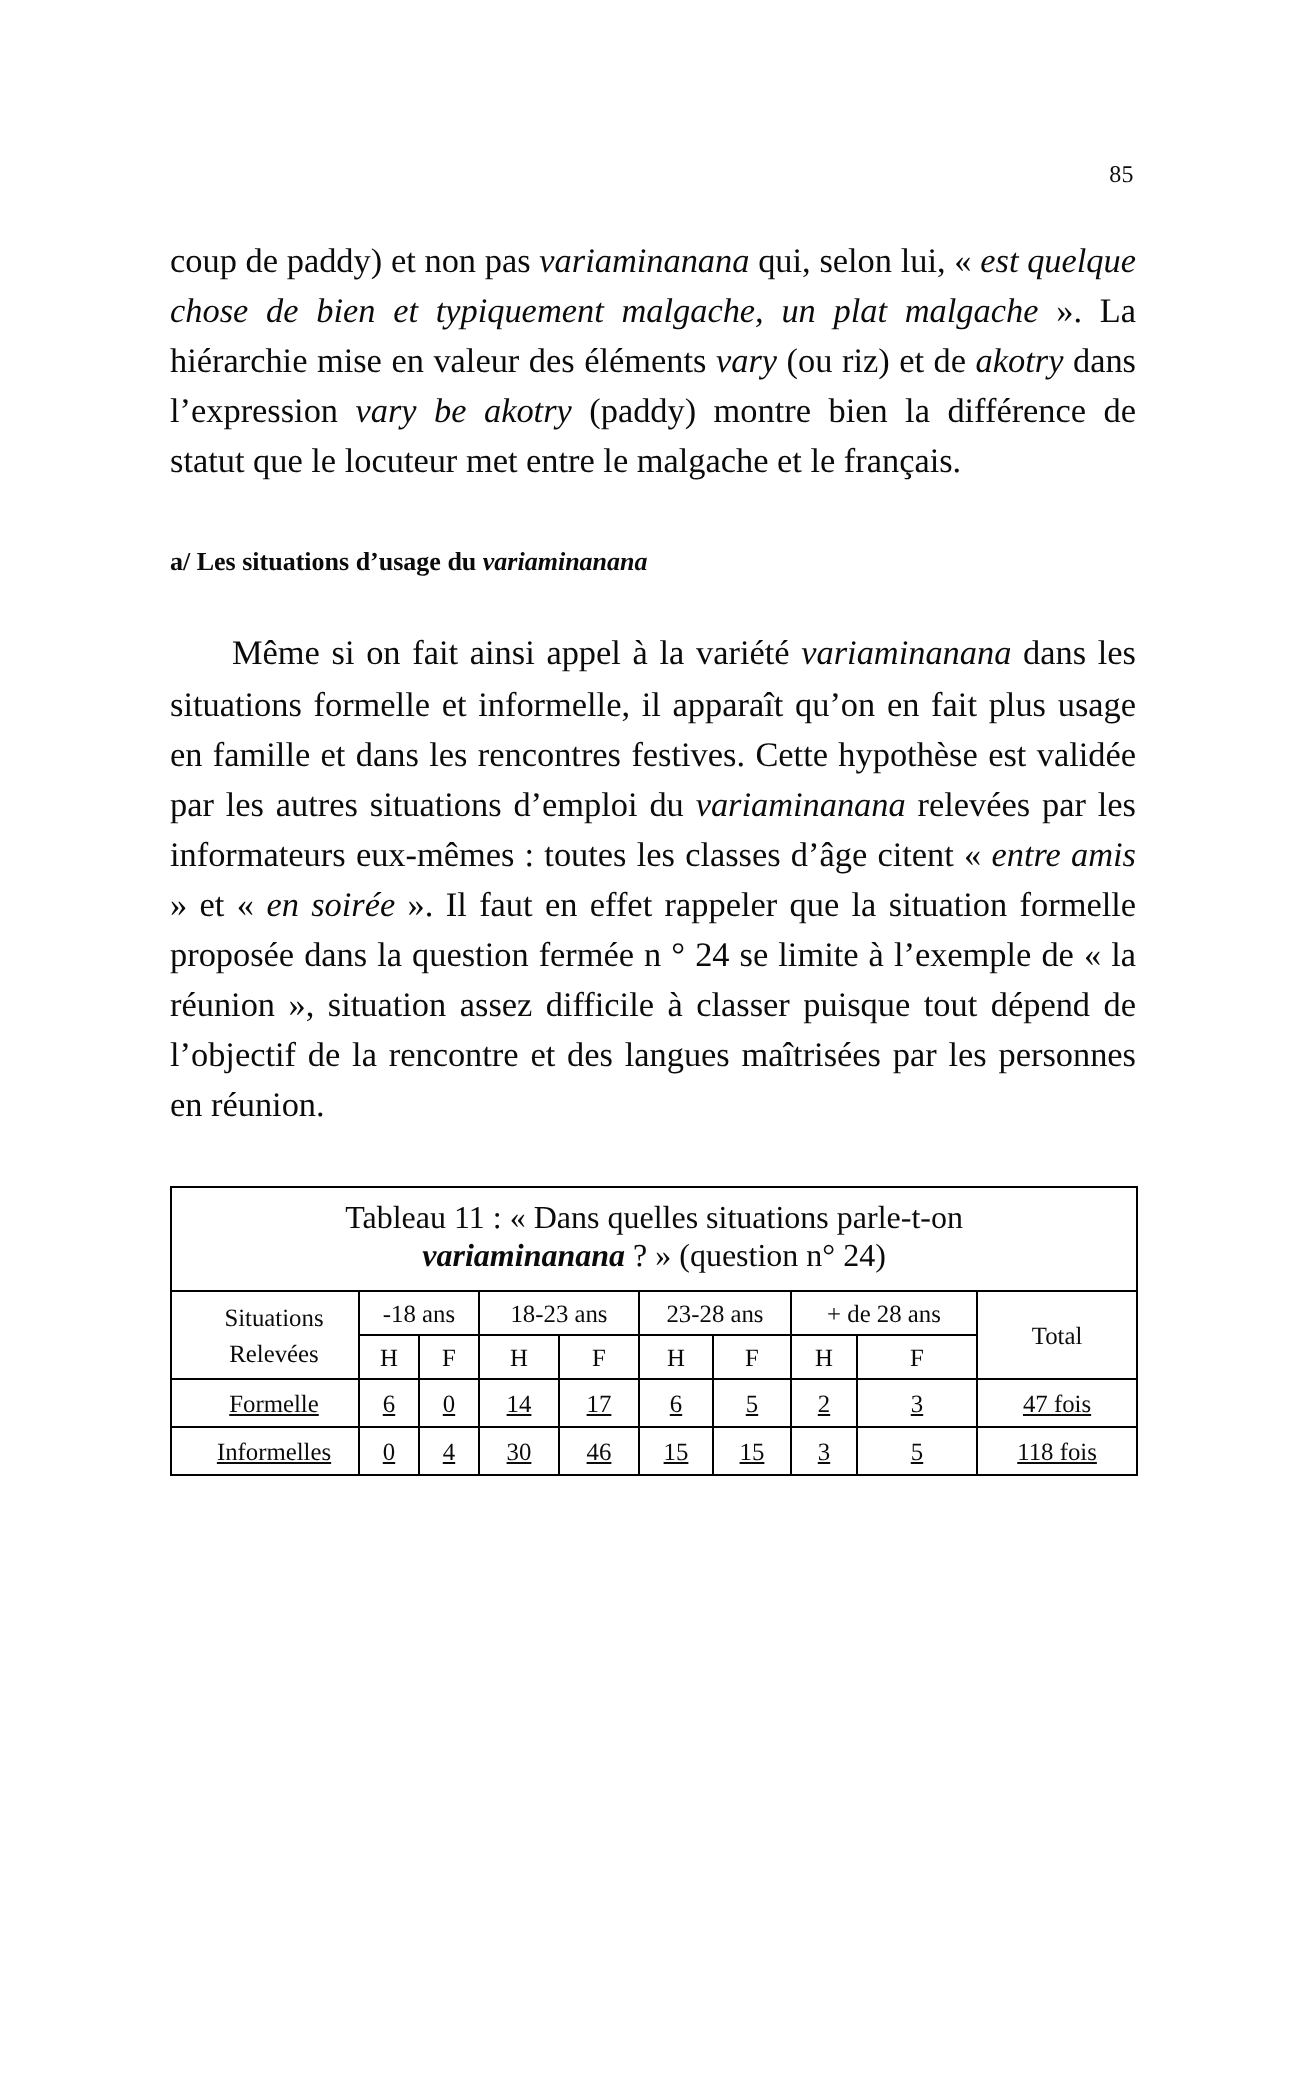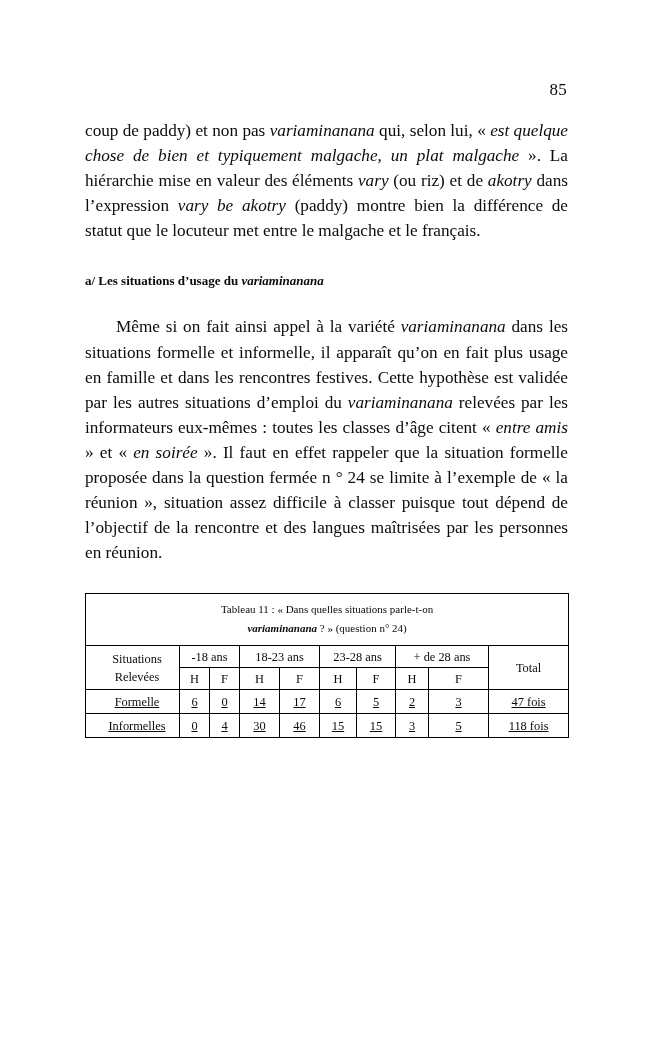--- a/index.html
+++ b/index.html
@@ -21,21 +21,21 @@
     left: 0; top: 0;
     width: 650px;
     height: 1037px;
   }
 
   
   .folio {
     position: absolute;
     right: 83px;
     top: 80px;
-    font-size: 17px;
+    font-size: 12px;
     letter-spacing: 0.2px;
     padding-left: 25px;
   }
 
   
   .column {
     position: absolute;
     left: 85px;
     top: 118px;
     width: 483px;
@@ -84,21 +84,21 @@
   table.tab td, table.tab th {
     border: 1px solid #000000;
     padding: 0;
     text-align: center;
     vertical-align: middle;
     font-weight: normal;
   }
   .cap-cell {
     border: 1px solid #000 !important;
     padding: 6px 4px 7px 4px !important;
-    font-size: 11px;
+    font-size: 16px;
     font-weight: bold;
     line-height: 19px;
     text-align: center;
   }
   .cap-cell .cap-line { display: block; }
   .cap-cell .ital { font-style: italic; font-weight: bold; }
 
   .hdr-cell {
     height: 21px;
     font-size: 12.4px;

